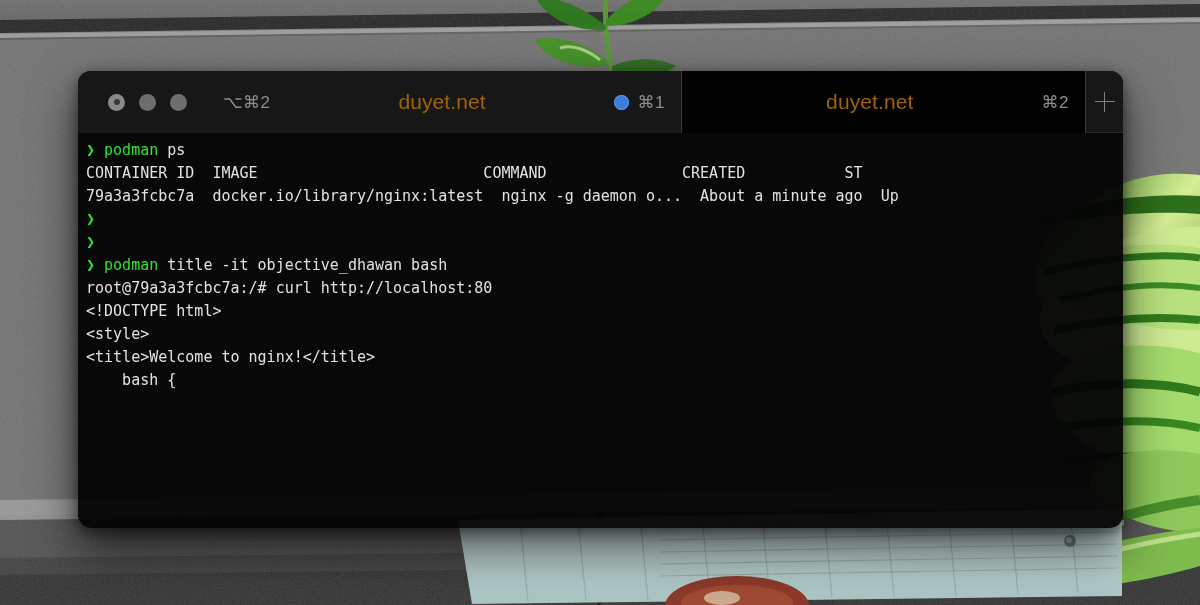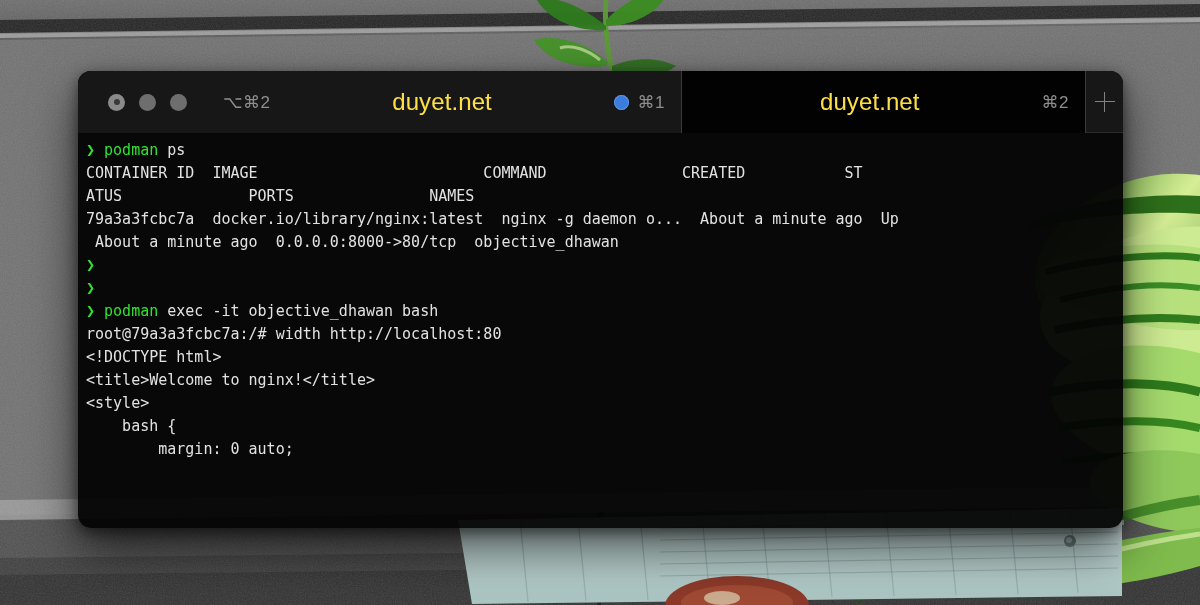--- a/index.html
+++ b/index.html
@@ -80,22 +80,22 @@
     color:#8e8e8e;
     font-size:17px;
     letter-spacing:.5px;
     white-space:nowrap;
   }
   .shortcut-left { margin-left:36px; }
 
   .tab-title {
     flex:1 1 auto;
     text-align:center;
-    color:#fde047;
-    font-size:24px;
+    color:#a16207;
+    font-size:21px;
     letter-spacing:.1px;
     white-space:nowrap;
     overflow:hidden;
     text-overflow:ellipsis;
   }
 
   .tab-right {
     display:flex; align-items:center; gap:9px;
     white-space:nowrap;
   }
@@ -315,28 +315,25 @@
       </div>
 
       <div class="tab-newtab">
         <span class="plus-icon"></span>
       </div>
     </div>
 
     <div id="term">
         <div class="line"><span class="prompt">❯ </span><span class="g">podman</span><span> ps</span></div>
         <div class="line">CONTAINER ID  IMAGE                         COMMAND               CREATED           ST</div>
-        <div class="line">ATUS              PORTS               NAMES</div>
         <div class="line">79a3a3fcbc7a  docker.io/library/nginx:latest  nginx -g daemon o...  About a minute ago  Up</div>
-        <div class="line"> About a minute ago  0.0.0.0:8000-&gt;80/tcp  objective_dhawan</div>
         <div class="line"><span class="prompt">❯</span></div>
         <div class="line"><span class="prompt">❯</span></div>
-        <div class="line"><span class="prompt">❯ </span><span class="g">podman</span><span> exec -it objective_dhawan bash</span></div>
-        <div class="line">root@79a3a3fcbc7a:/# width http://localhost:80</div>
+        <div class="line"><span class="prompt">❯ </span><span class="g">podman</span><span> title -it objective_dhawan bash</span></div>
+        <div class="line">root@79a3a3fcbc7a:/# curl http://localhost:80</div>
         <div class="line">&lt;!DOCTYPE html&gt;</div>
+        <div class="line">&lt;style&gt;</div>
         <div class="line">&lt;title&gt;Welcome to nginx!&lt;/title&gt;</div>
-        <div class="line">&lt;style&gt;</div>
         <div class="line">    bash {</div>
-        <div class="line">        margin: 0 auto;</div>
       </div>
 
   </div>
 </div>
 
 </body></html>

